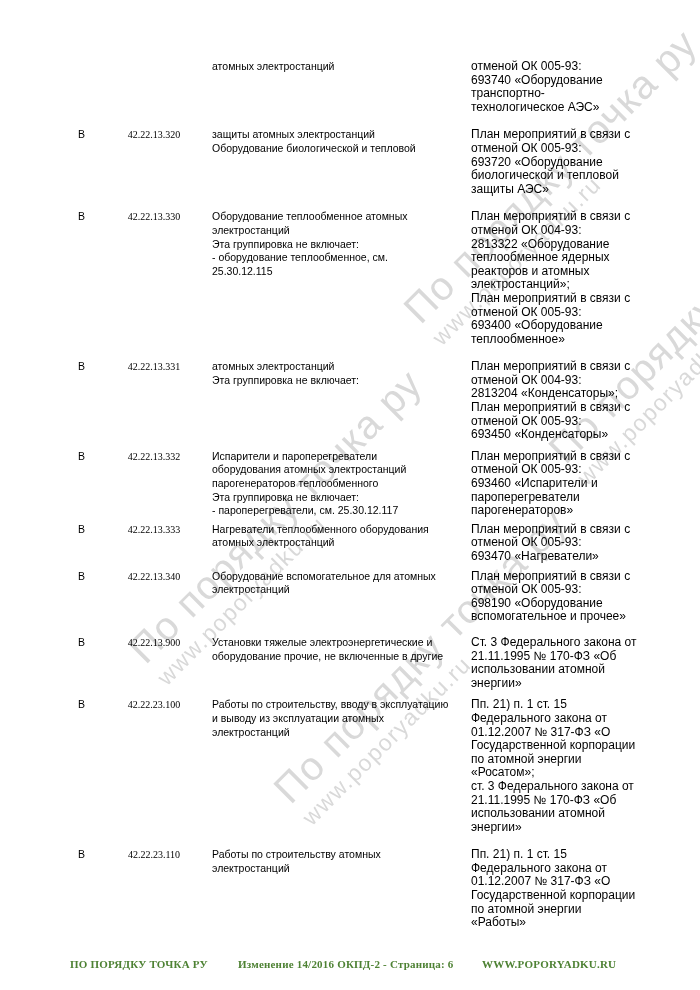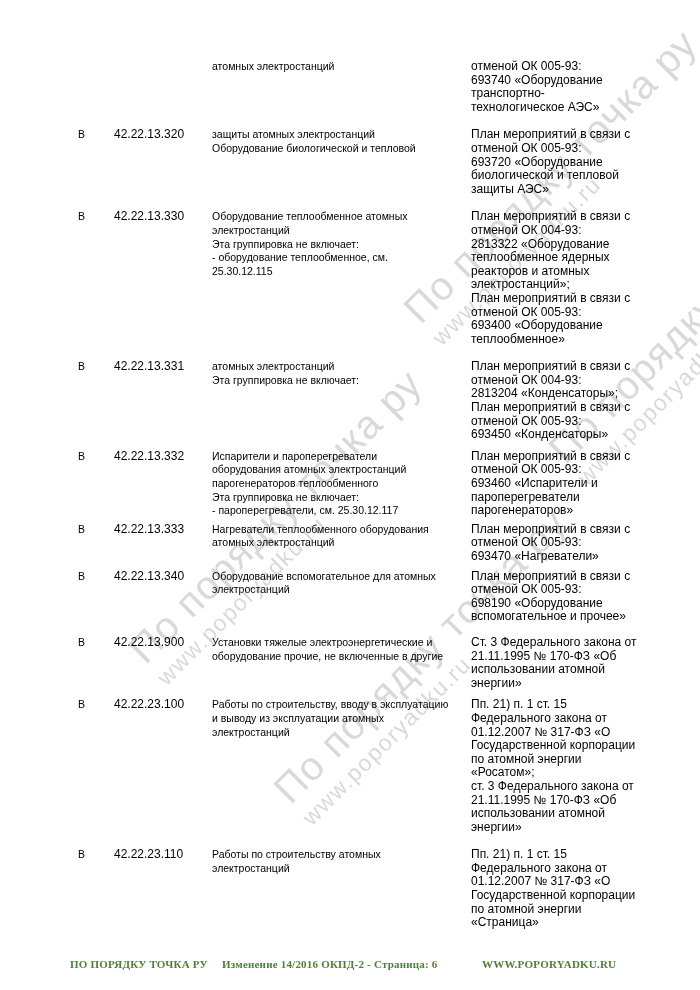--- a/index.html
+++ b/index.html
@@ -67,25 +67,26 @@
   .col-letter {
     width: 36px;
     flex: 0 0 36px;
     font-size: 10.5px;
     line-height: 13.6px;
     text-align: left;
   }
   .col-code {
     width: 80px;
     flex: 0 0 80px;
-    font-size: 12px;
+    font-size: 10px;
     line-height: 13.6px;
-    text-align: left;
+    text-align: center;
     padding-right: 0;
     white-space: nowrap;
+    font-family: Liberation Serif, serif;
   }
   .col-name {
     flex: 0 0 264px;
     width: 264px;
     font-size: 10.5px;
     line-height: 13.6px;
     padding-left: 18px;
     box-sizing: border-box;
   }
   .col-note {
@@ -113,21 +114,21 @@
     font-size: 11px;
     color: #4e8234;
     letter-spacing: 0.2px;
   }
   #footer-left {
     position: absolute;
     left: 70px;
   }
   #footer-center {
     position: absolute;
-    left: 222px;
+    left: 238px;
   }
   #footer-right {
     position: absolute;
     left: 482px;
   }
 </style>
 </head>
 <body>
 
 <div id="watermark-layer">
@@ -350,21 +351,21 @@
         <div class="col-name">
           <span class="txt-line">Работы по строительству атомных</span>
           <span class="txt-line">электростанций</span>
         </div>
         <div class="col-note">
           <span class="txt-line">Пп. 21) п. 1 ст. 15</span>
           <span class="txt-line">Федерального закона от</span>
           <span class="txt-line">01.12.2007 № 317-ФЗ «О</span>
           <span class="txt-line">Государственной корпорации</span>
           <span class="txt-line">по атомной энергии</span>
-          <span class="txt-line">«Страница»</span>
+          <span class="txt-line">«Работы»</span>
         </div>
       </div>
     </div>
 
   <div id="footer" style="color: rgb(78, 130, 52);">
     <span id="footer-left">ПО ПОРЯДКУ ТОЧКА РУ</span>
     <span id="footer-center">Изменение 14/2016 ОКПД-2 - Страница: 6</span>
     <span id="footer-right">WWW.POPORYADKU.RU</span>
   </div>
 

